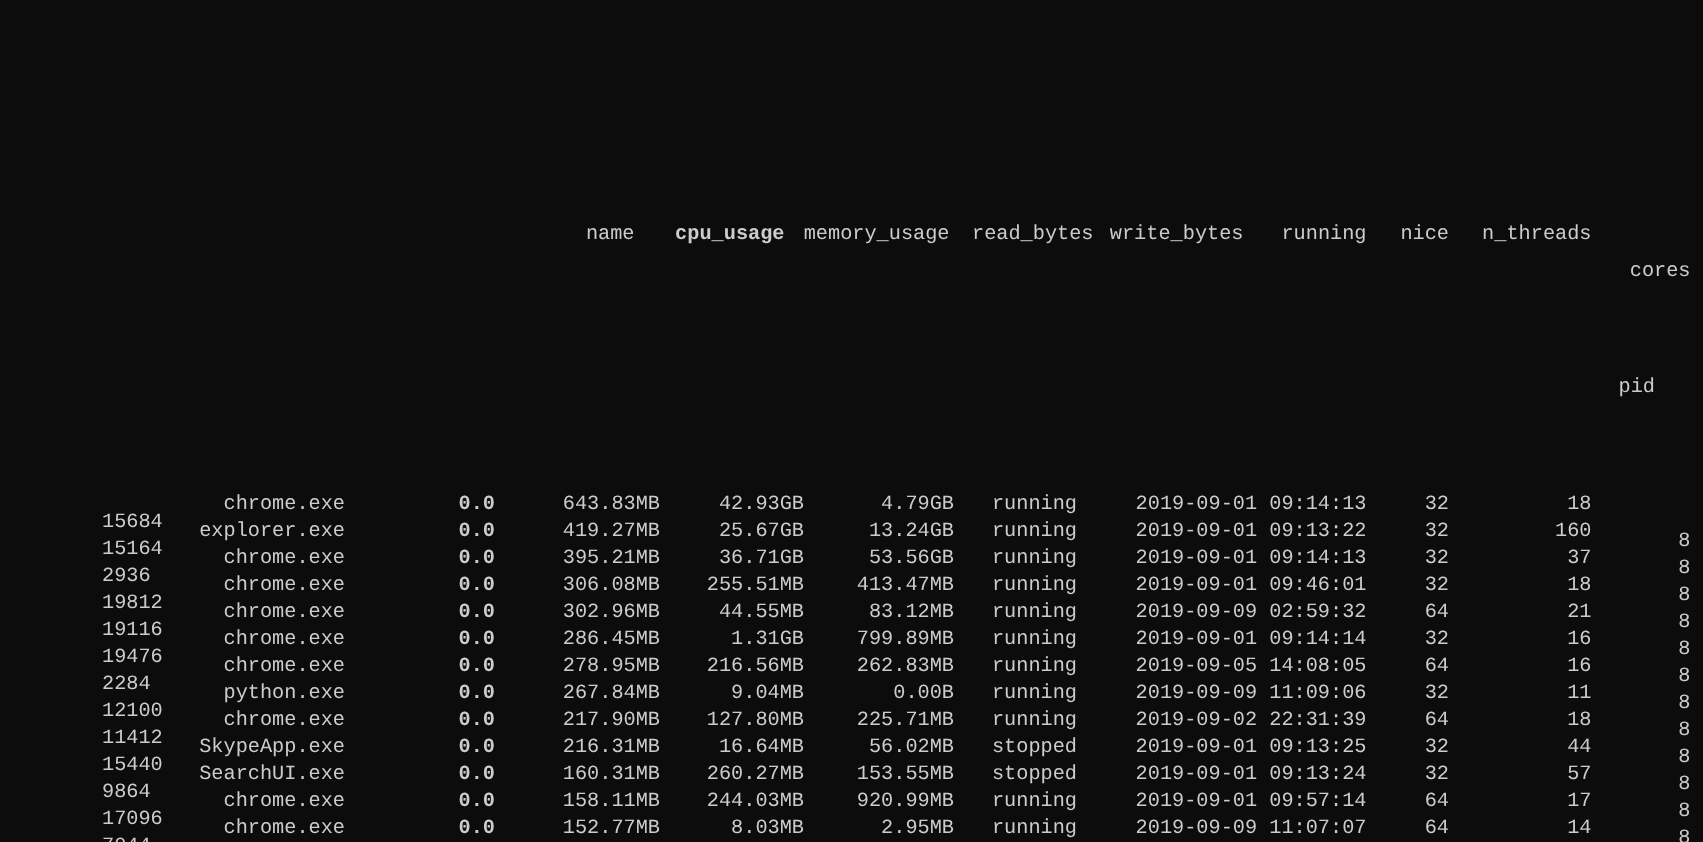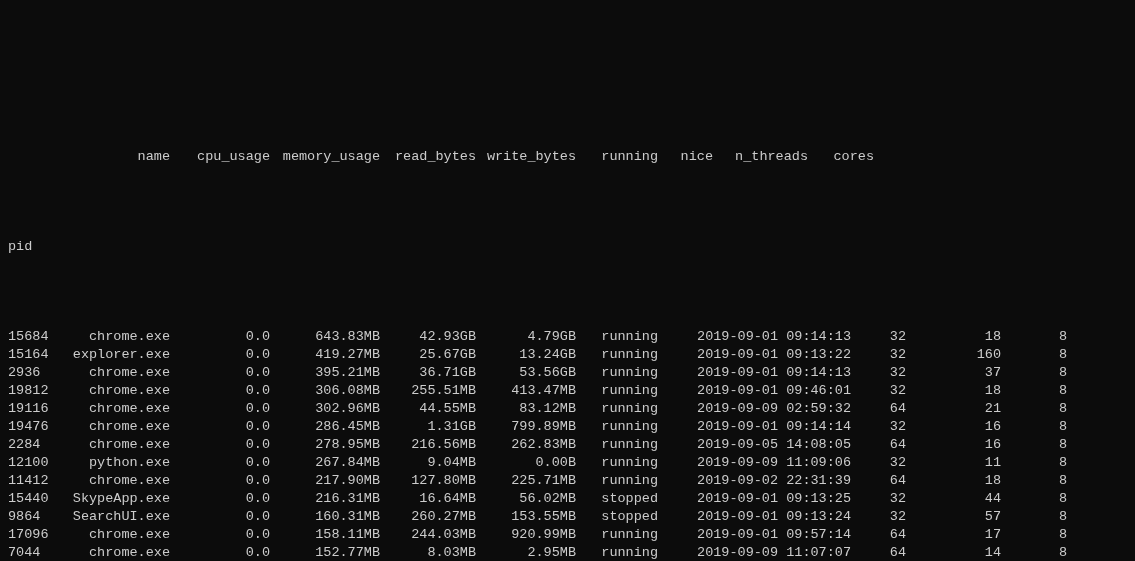--- a/index.html
+++ b/index.html
@@ -12,36 +12,37 @@
       line-height: 18px;
       white-space: pre;
       overflow: auto;
     }
     .tbl {
       display: block;
     }
     .row {
       display: flex;
       height: 18px;
+      justify-content: flex-end;
     }
     .cell {
       text-align: right;
       padding: 0;
     }
-    .c-pid   { width: 48px; text-align: left; }
+    .c-pid   { width: 48px; text-align: left; margin-top: 12px; }
     .c-name  { width: 114px; }
-    .c-cpu   { width: 100px; }
+    .c-cpu   { width: 100px; font-weight: bold; }
     .c-mem   { width: 110px; }
     .c-read  { width: 96px; }
     .c-write { width: 100px; }
     .c-status{ width: 82px; }
     .c-ctime { width: 193px; }
     .c-nice  { width: 55px; }
     .c-nthr  { width: 95px; }
-    .c-cores { width: 66px; }
+    .c-cores { width: 66px; margin-top: 25px; }
 
     .hdr { font-weight: normal; }
     .index-label { margin-top: 0; }
   </style>
 </head>
 <body>
 
 
 
 <div class="tbl">

